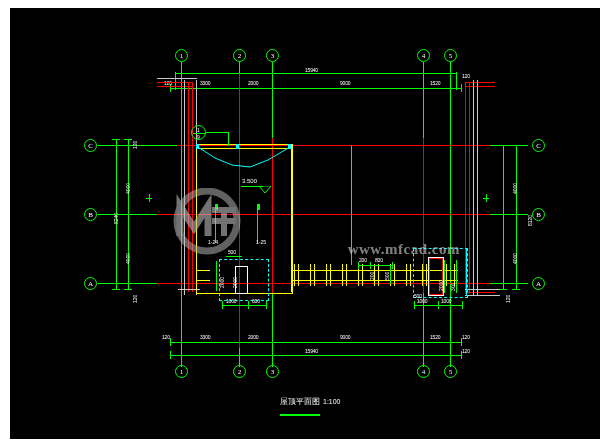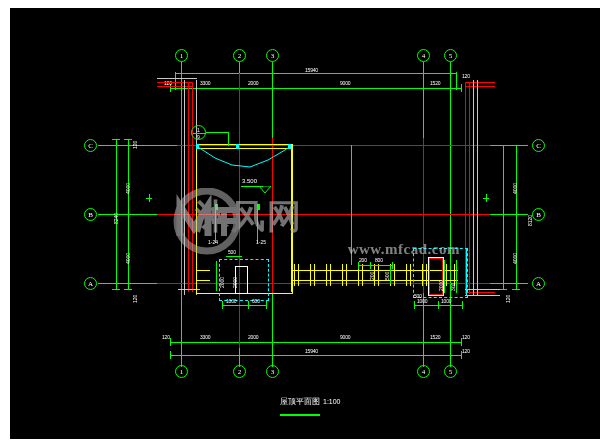--- a/index.html
+++ b/index.html
@@ -282,23 +282,20 @@
     <div class="ln g v" style="left:476px;top:186px;height:8px;"></div>
 
     <div class="ln g v" style="left:341px;top:137px;height:120px;"></div>
 
     <div id="wm">
       <svg width="300" height="90" style="position:absolute;left:0;top:0;">
         <circle cx="47" cy="33" r="30" fill="none" stroke="#b9b9b9" stroke-width="7" opacity="0.85"></circle>
         <path d="M20 48 L20 18 L34 40 L48 18 L48 48" fill="none" stroke="#b9b9b9" stroke-width="7"></path>
         <path d="M52 22 L76 22 M52 33 L76 33 M64 22 L64 48" stroke="#b9b9b9" stroke-width="6" fill="none"></path>
       </svg>
-      <div id="wmtxt" style="top:6px;left:35px;width:265px;text-align:left;">
-        <span class="wmcn">沐风网</span>
-      </div>
       <div id="wmtxt" style="top:52px;left:35px;width:265px;text-align:right;">
         <span class="wmurl">www.mfcad.com</span>
       </div>
     </div>
 
     <div id="title">
       <span class="tu">屋顶平面图</span><span class="sc">1:100</span>
     </div>
 
   </div>

